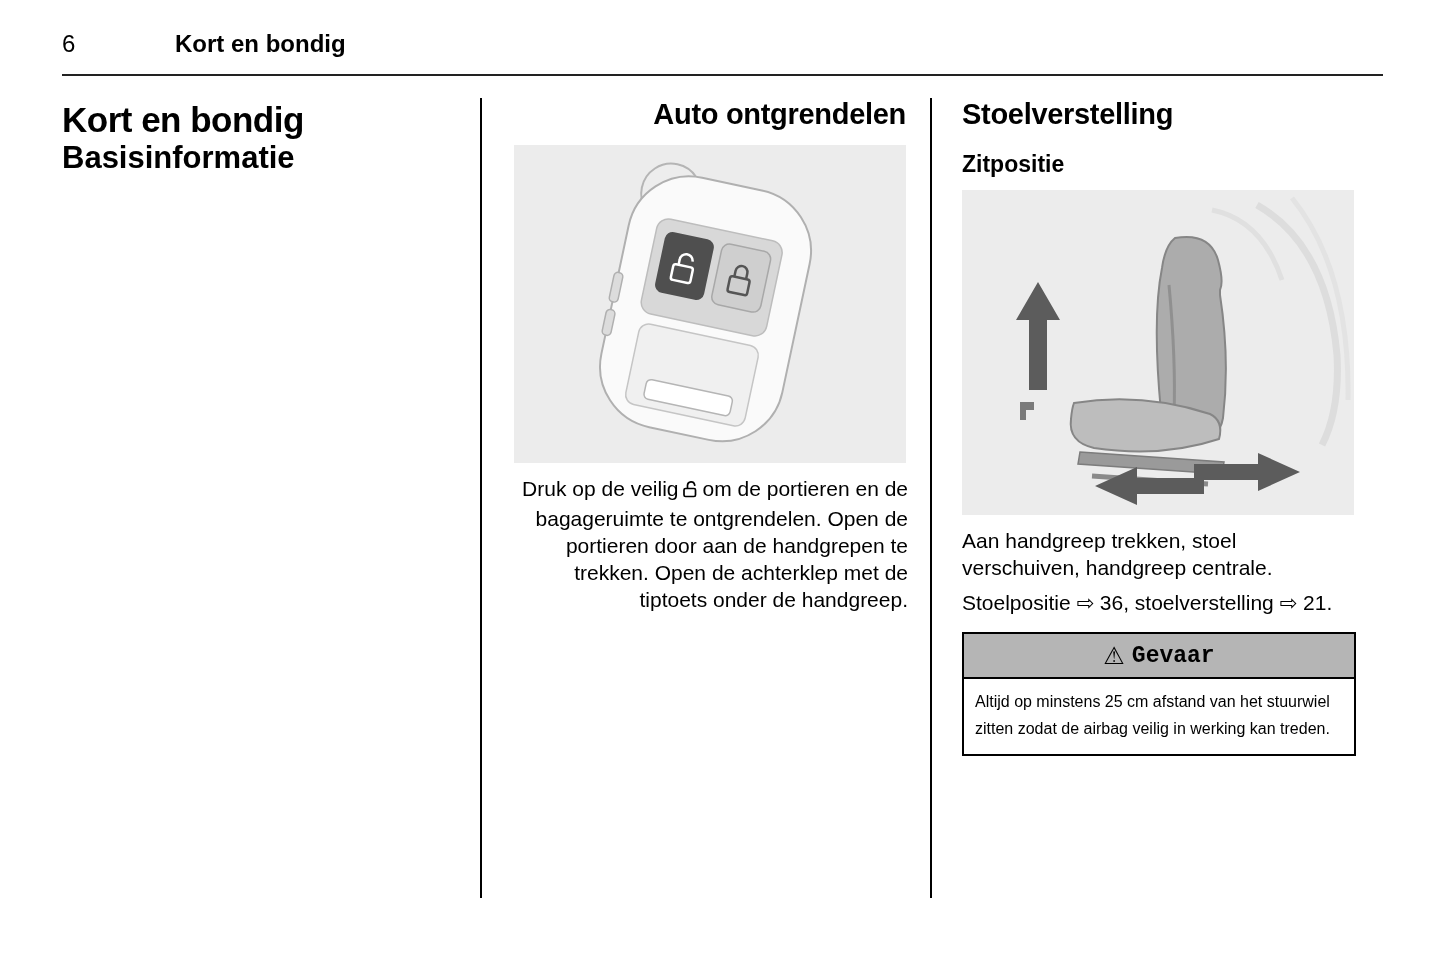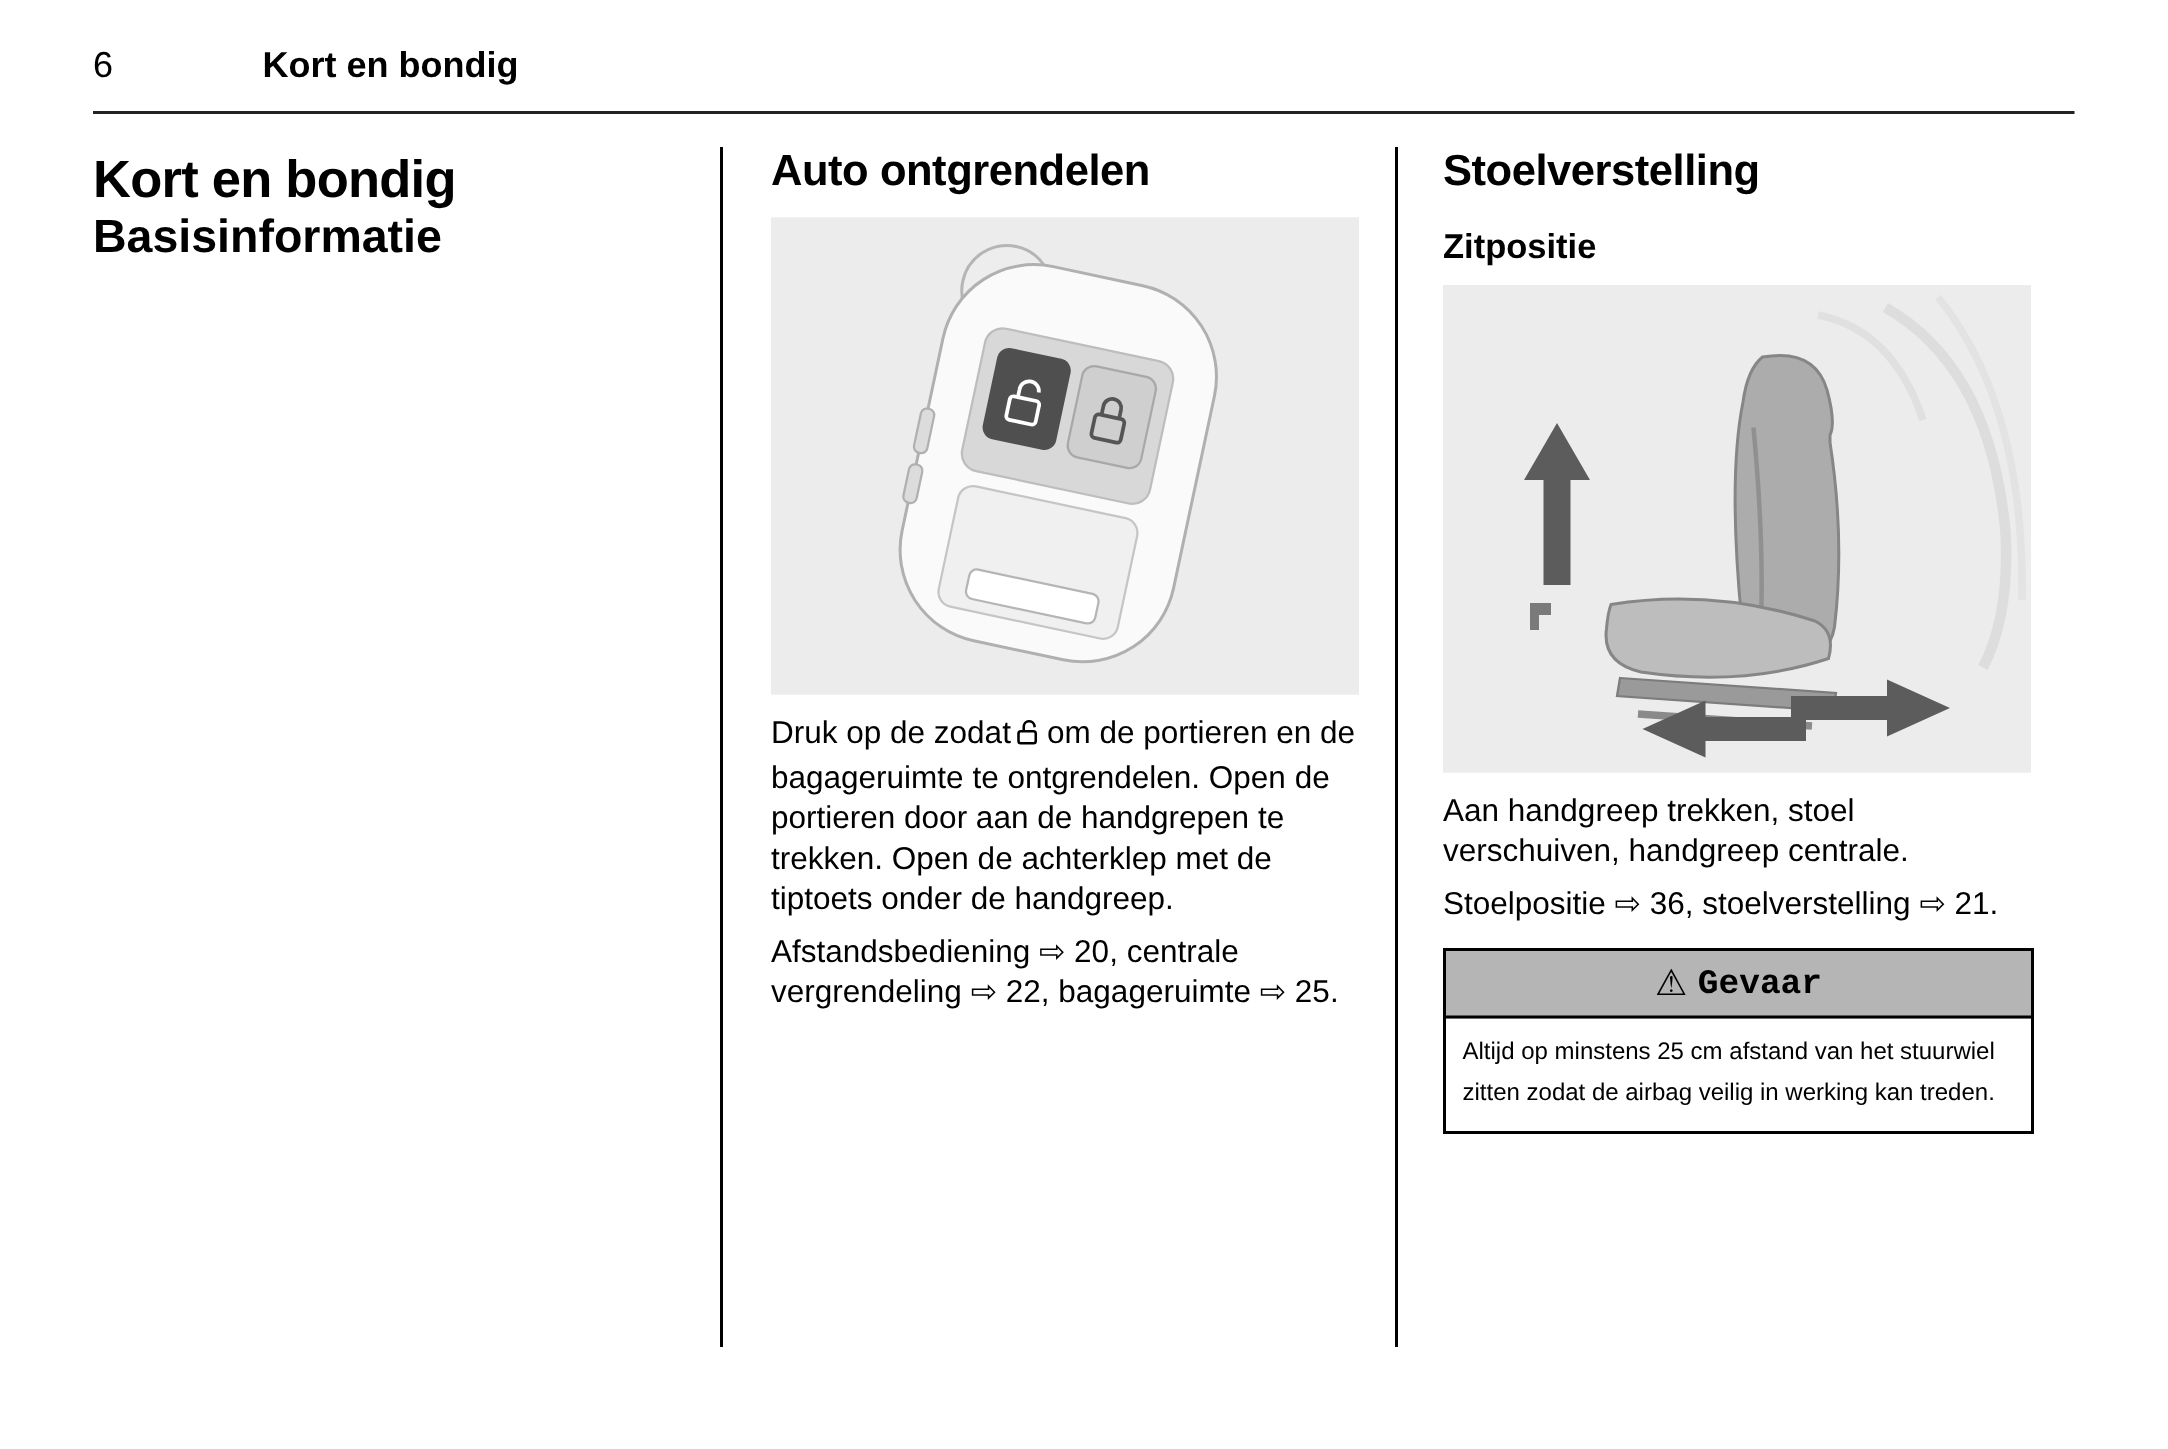--- a/index.html
+++ b/index.html
@@ -18,21 +18,21 @@
   .head-rule {
     margin:16px 62px 0 62px; border:none;
     border-top:2px solid #222; height:0;
   }
   .columns {
     display:flex; align-items:stretch;
     margin:0 62px; height:822px;
   }
   .vdivider { width:2px; background:#000; margin-top:22px; height:800px; }
   .col1 { width:418px; padding-top:24px; padding-right:28px; }
-  .col2 { width:448px; padding:22px 24px 0 32px; }
+  .col2 { width:448px; padding:22px 24px 0 32px;text-align:right; }
   .col3 { flex:1; padding:22px 0 0 30px; }
 
   .big-title { font-size:35px; font-weight:bold; letter-spacing:-0.5px; }
   .sub-title { font-size:31px; font-weight:bold; }
   .col-heading { font-size:29px; font-weight:bold; letter-spacing:-0.3px; }
   .minor-heading { font-size:23px; font-weight:bold; margin-top:20px; }
 
   figure.illus { margin-top:14px; background:#ececec; line-height:0; }
   .col2 figure.illus { width:392px; height:318px; }
   .col3 figure.illus { width:392px; height:325px; margin-top:12px; }
@@ -92,26 +92,25 @@
             <path d="M157 128 v-5 a6.5 6.5 0 0 1 13 -1" fill="none" stroke="#ffffff" stroke-width="2.5"></path>
             <rect x="196" y="97" width="50" height="62" rx="8" fill="#cfcfcf" stroke="#a8a8a8" stroke-width="1.5"></rect>
             <rect x="210" y="128" width="20" height="16" rx="2.5" fill="none" stroke="#555555" stroke-width="2.5"></rect>
             <path d="M214 128 v-6 a6 6 0 0 1 12 0 v6" fill="none" stroke="#555555" stroke-width="2.5"></path>
             <rect x="132" y="192" width="122" height="82" rx="10" fill="#f0f0f0" stroke="#c5c5c5" stroke-width="1.5"></rect>
             <rect x="150" y="246" width="88" height="20" rx="5" fill="#ffffff" stroke="#b5b5b5" stroke-width="1.5"></rect>
           </g>
         </svg>
       </figure>
 
-      <p class="body"><span>Druk op de zodat</span><span class="inline-icon"><svg width="20" height="20" viewBox="0 0 20 20">
+      <p class="body"><span>Druk op de veilig</span><span class="inline-icon"><svg width="20" height="20" viewBox="0 0 20 20">
               <rect x="3" y="9.5" width="11.5" height="8" rx="1.5" fill="none" stroke="#000" stroke-width="1.7"></rect>
               <path d="M6.5 9.5 V6.2 a3.6 3.6 0 0 1 7.1 -0.6 l0.2 1.2" fill="none" stroke="#000" stroke-width="1.7"></path>
             </svg></span><span>om de portieren en de bagageruimte te ontgrendelen. Open de portieren door aan de handgrepen te trekken. Open de achterklep met de tiptoets onder de handgreep.</span></p>
 
-      <p class="body tight">Afstandsbediening ⇨ 20, centrale vergrendeling ⇨ 22, bagageruimte ⇨ 25.</p>
     </section>
 
     <div class="vdivider"></div>
 
     <section class="col3">
       <h2 class="col-heading">Stoelverstelling</h2>
       <h3 class="minor-heading">Zitpositie</h3>
 
       <figure class="illus">
         <svg width="392" height="325" viewBox="0 0 392 325">

